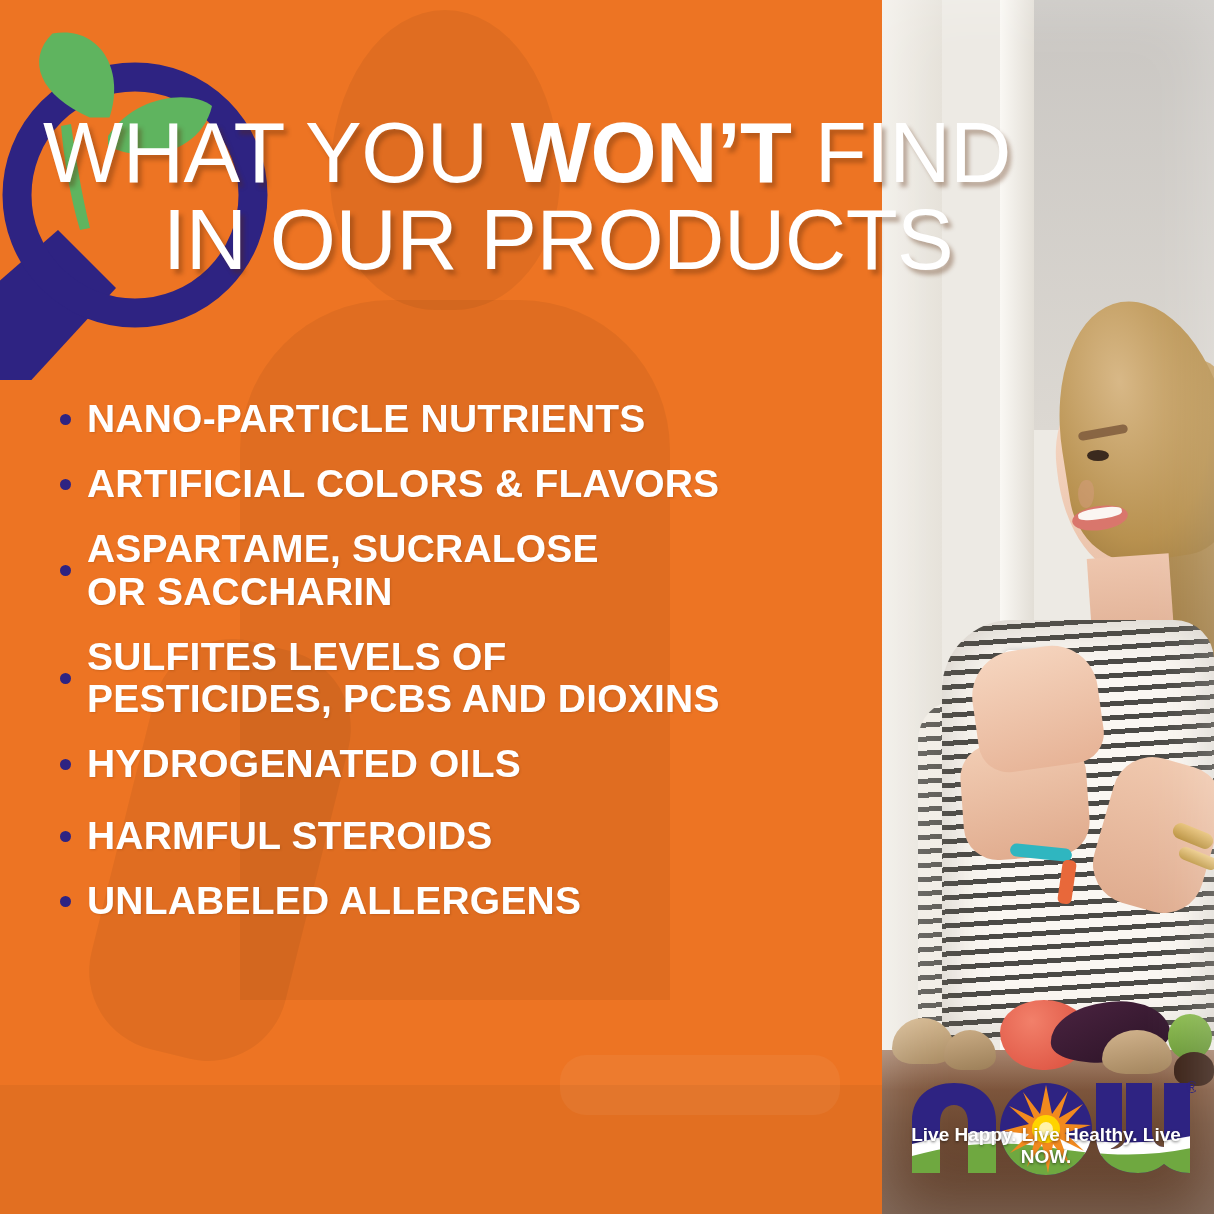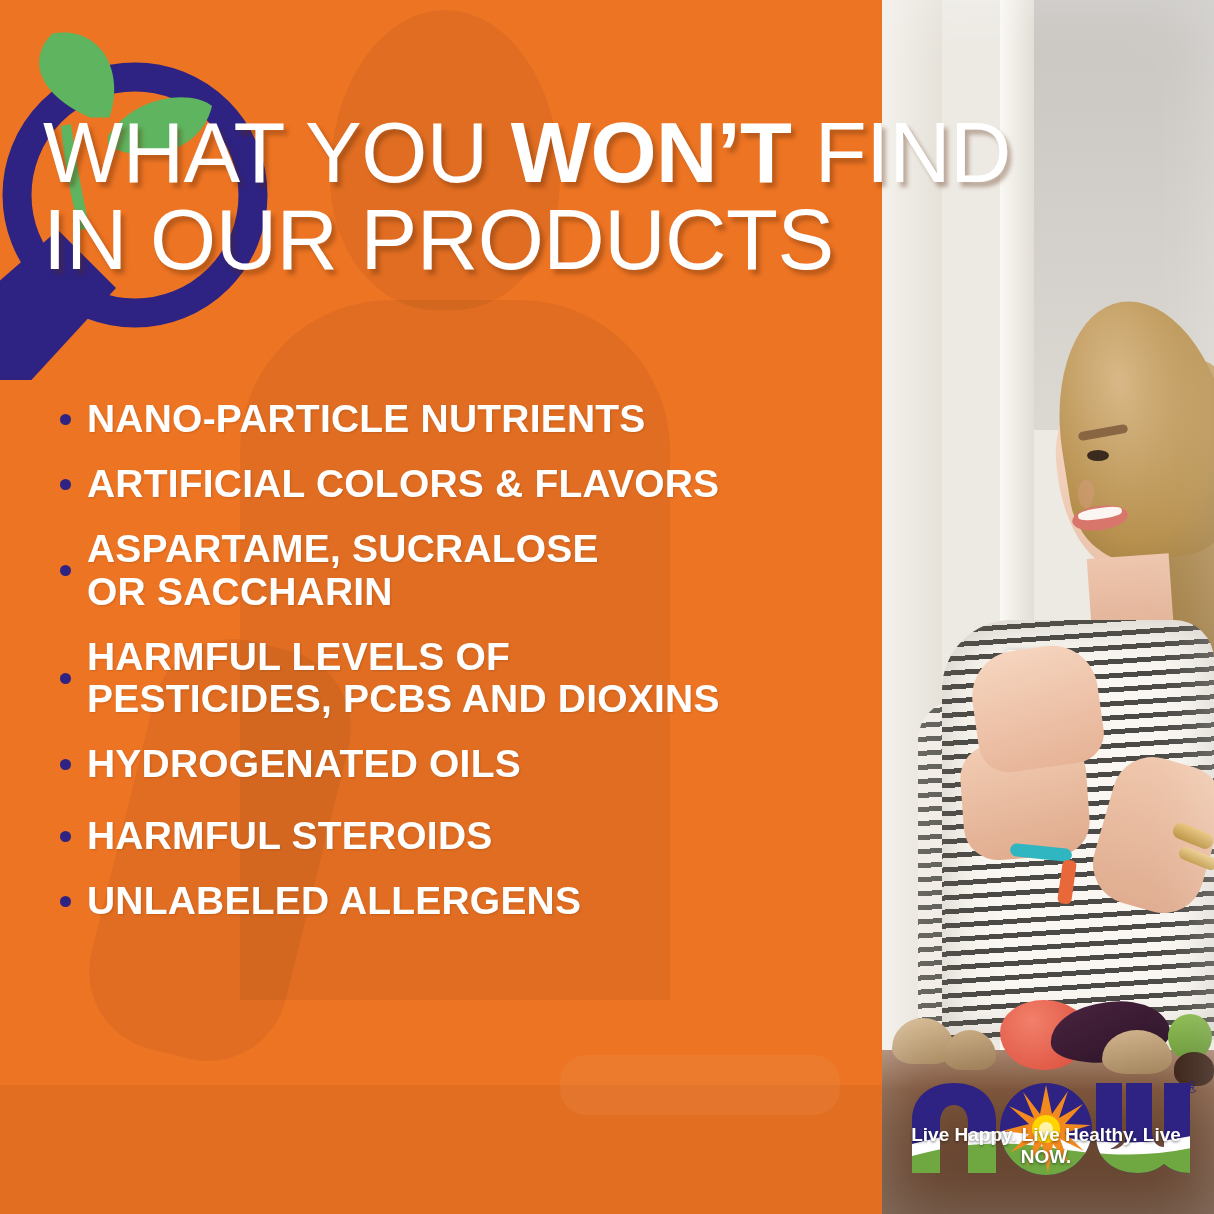--- a/index.html
+++ b/index.html
@@ -139,21 +139,21 @@
   .headline{
     position:absolute;left:43px;top:112px;width:1140px;
     color:#fff;
     font-size:85px;
     line-height:.97;
     letter-spacing:-0.5px;
     text-shadow:4px 5px 4px rgba(90,40,10,.35);
     white-space:nowrap;
   }
   .hl-1{font-weight:400;}
-  .hl-2{font-weight:400;display:block;
+  .hl-2{font-weight:400;display:block;text-align:center;
         width:1030px;margin-top:5px;}
   .hl-strong{font-weight:700;}
 
   
   .bullets{position:absolute;left:60px;top:398px;width:810px;}
   .b-item{display:flex;align-items:center;margin-bottom:0;}
   .b-dot{
     flex:0 0 auto;width:11px;height:11px;border-radius:50%;
     background:#2E2382;margin-right:16px;
   }
@@ -256,21 +256,21 @@
       <span class="b-dot"></span>
       <span class="b-text">ARTIFICIAL COLORS &amp; FLAVORS</span>
     </div>
     <div class="b-item" style="margin-bottom:22px;">
       <span class="b-dot"></span>
       <span class="b-text">ASPARTAME, SUCRALOSE
 OR SACCHARIN</span>
     </div>
     <div class="b-item" style="margin-bottom:22px;">
       <span class="b-dot"></span>
-      <span class="b-text">HARMFUL LEVELS OF
+      <span class="b-text">SULFITES LEVELS OF
 PESTICIDES, PCBS AND DIOXINS</span>
     </div>
     <div class="b-item" style="margin-bottom:29px;">
       <span class="b-dot"></span>
       <span class="b-text">HYDROGENATED OILS</span>
     </div>
     <div class="b-item" style="margin-bottom:22px;">
       <span class="b-dot"></span>
       <span class="b-text">HARMFUL STEROIDS</span>
     </div>

